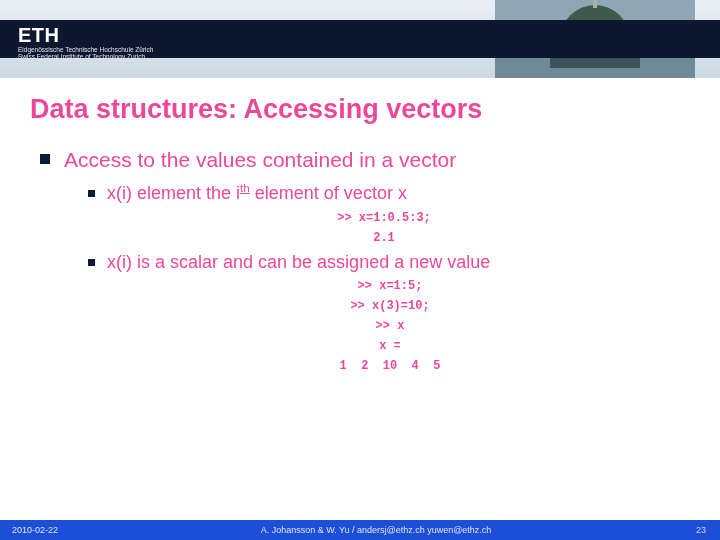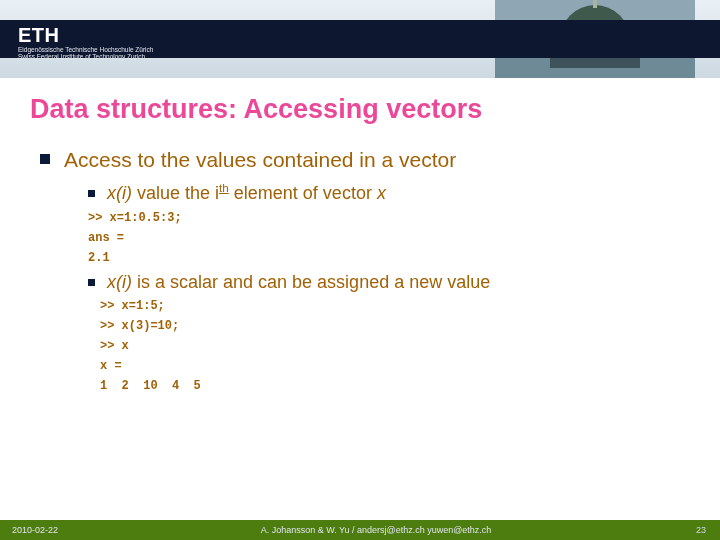--- a/index.html
+++ b/index.html
@@ -11,33 +11,33 @@
   .header-bar { position: absolute; left: 0; right: 0; top: 20px; height: 38px; background: #0d1730; }
   .logo { position: absolute; left: 18px; top: 24px; color: #fff; }
   .logo-main { font-size: 20px; font-weight: 800; letter-spacing: 0.5px; }
   .logo-sub1 { font-size: 6.5px; line-height: 1.1; display:block; color:#e3e7ee; margin-top:-1px;}
   .logo-sub2 { font-size: 6.5px; line-height: 1.1; display:block; color:#e3e7ee;}
   .dome { position:absolute; right:25px; top:0; width:200px; height:78px; overflow:hidden; }
   .dome svg { width:200px; height:78px; }
   
   .title { color:#ec4899; font-size: 27px; font-weight:700; margin: 16px 0 0 30px; }
   
-  .content { flex: 1; padding: 14px 40px 0 40px; color:#a16207; }
+  .content { flex: 1; padding: 14px 40px 0 40px; color:#ec4899;text-align:center; }
   .lvl1 { display:flex; margin: 8px 0 10px 0; }
   .lvl1 .bullet { width: 10px; height: 10px; background:#0a1a3a; margin-top:7px; flex:0 0 10px; }
   .lvl1 .text { font-size: 21px; margin-left: 14px; line-height:1.2; }
   .lvl2 { display:flex; margin: 4px 0 4px 48px; }
   .lvl2 .bullet { width: 7px; height: 7px; background:#0a1a3a; margin-top:8px; flex:0 0 7px;}
   .lvl2 .text { font-size: 18px; margin-left: 12px; line-height:1.25;}
-  .ital { font-style: italic; }
+  .ital { }
   sup { font-size: 0.65em; vertical-align: super; line-height:0;text-decoration:underline;}
   .code { font-family: "Courier New", monospace; font-weight:700; font-size: 12px; margin: 6px 0 6px 48px; white-space: pre; }
   .code2 { margin-left: 60px; }
   
-  .footer { position:absolute; left:0; right:0; bottom:0; height:20px; background:#4d7c0f; color:#dfe4ee; font-size:9px; display:flex; align-items:center; }
+  .footer { position:absolute; left:0; right:0; bottom:0; height:20px; background:#1d4ed8; color:#dfe4ee; font-size:9px; display:flex; align-items:center; }
   .footer .date { position:absolute; left:12px; }
   .footer .center { width:100%; text-align:center;padding-left:32px; }
   .footer .pnum { position:absolute; right:14px; color:#cfd8e6; }
 </style>
 </head>
 <body>
 
 <div class="slide">
 
   <div class="header">
@@ -65,26 +65,25 @@
   <div class="content">
 
     <div class="lvl1">
       <div class="bullet"></div>
       <div class="text">Access to the values contained in a vector</div>
     </div>
 
     <div class="lvl2">
       <div class="bullet"></div>
       <div class="text">
-        <span class="ital">x(i)</span><span> value the i</span><sup>th</sup><span> element of vector </span><span class="ital">x</span>
+        <span class="ital">x(i)</span><span> element the i</span><sup>th</sup><span> element of vector </span><span class="ital">x</span>
       </div>
     </div>
 
     <div class="code">&gt;&gt; x=1:0.5:3;</div>
-    <div class="code">ans =</div>
     <div class="code">2.1</div>
 
     <div class="lvl2">
       <div class="bullet"></div>
       <div class="text">
         <span class="ital">x(i)</span><span> is a scalar and can be assigned a new value</span>
       </div>
     </div>
 
     <div class="code code2">&gt;&gt; x=1:5;</div>

